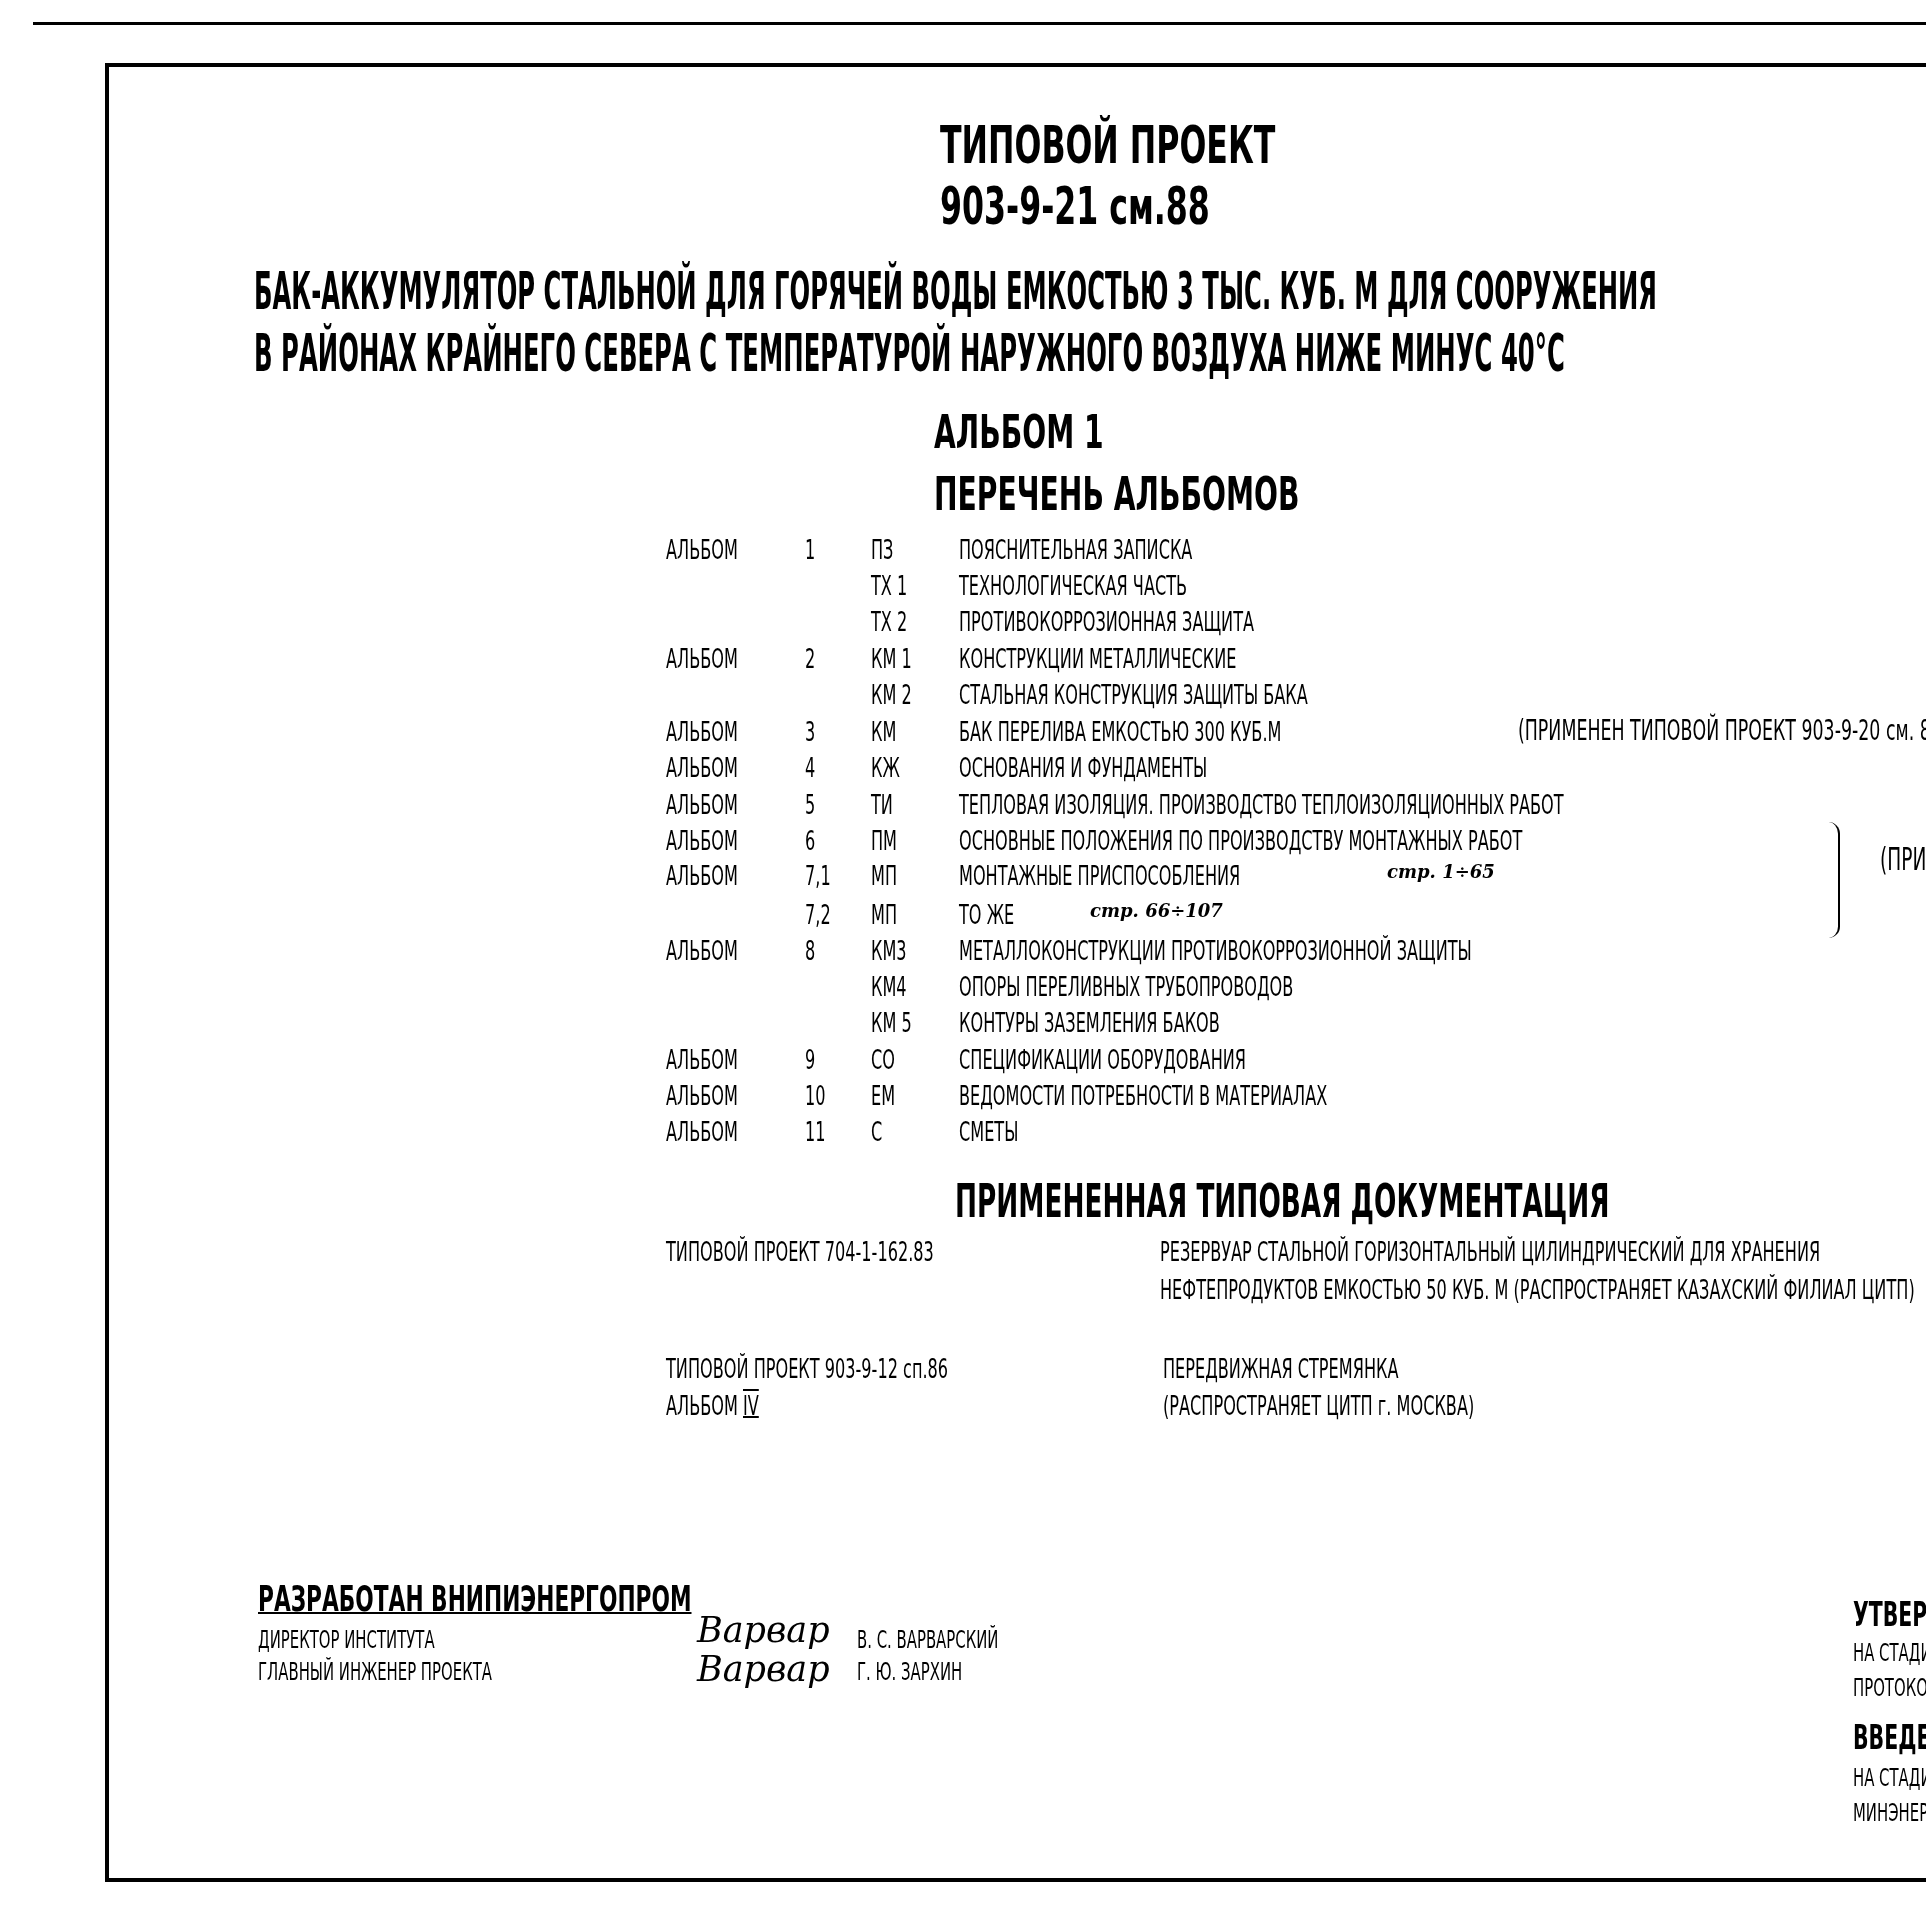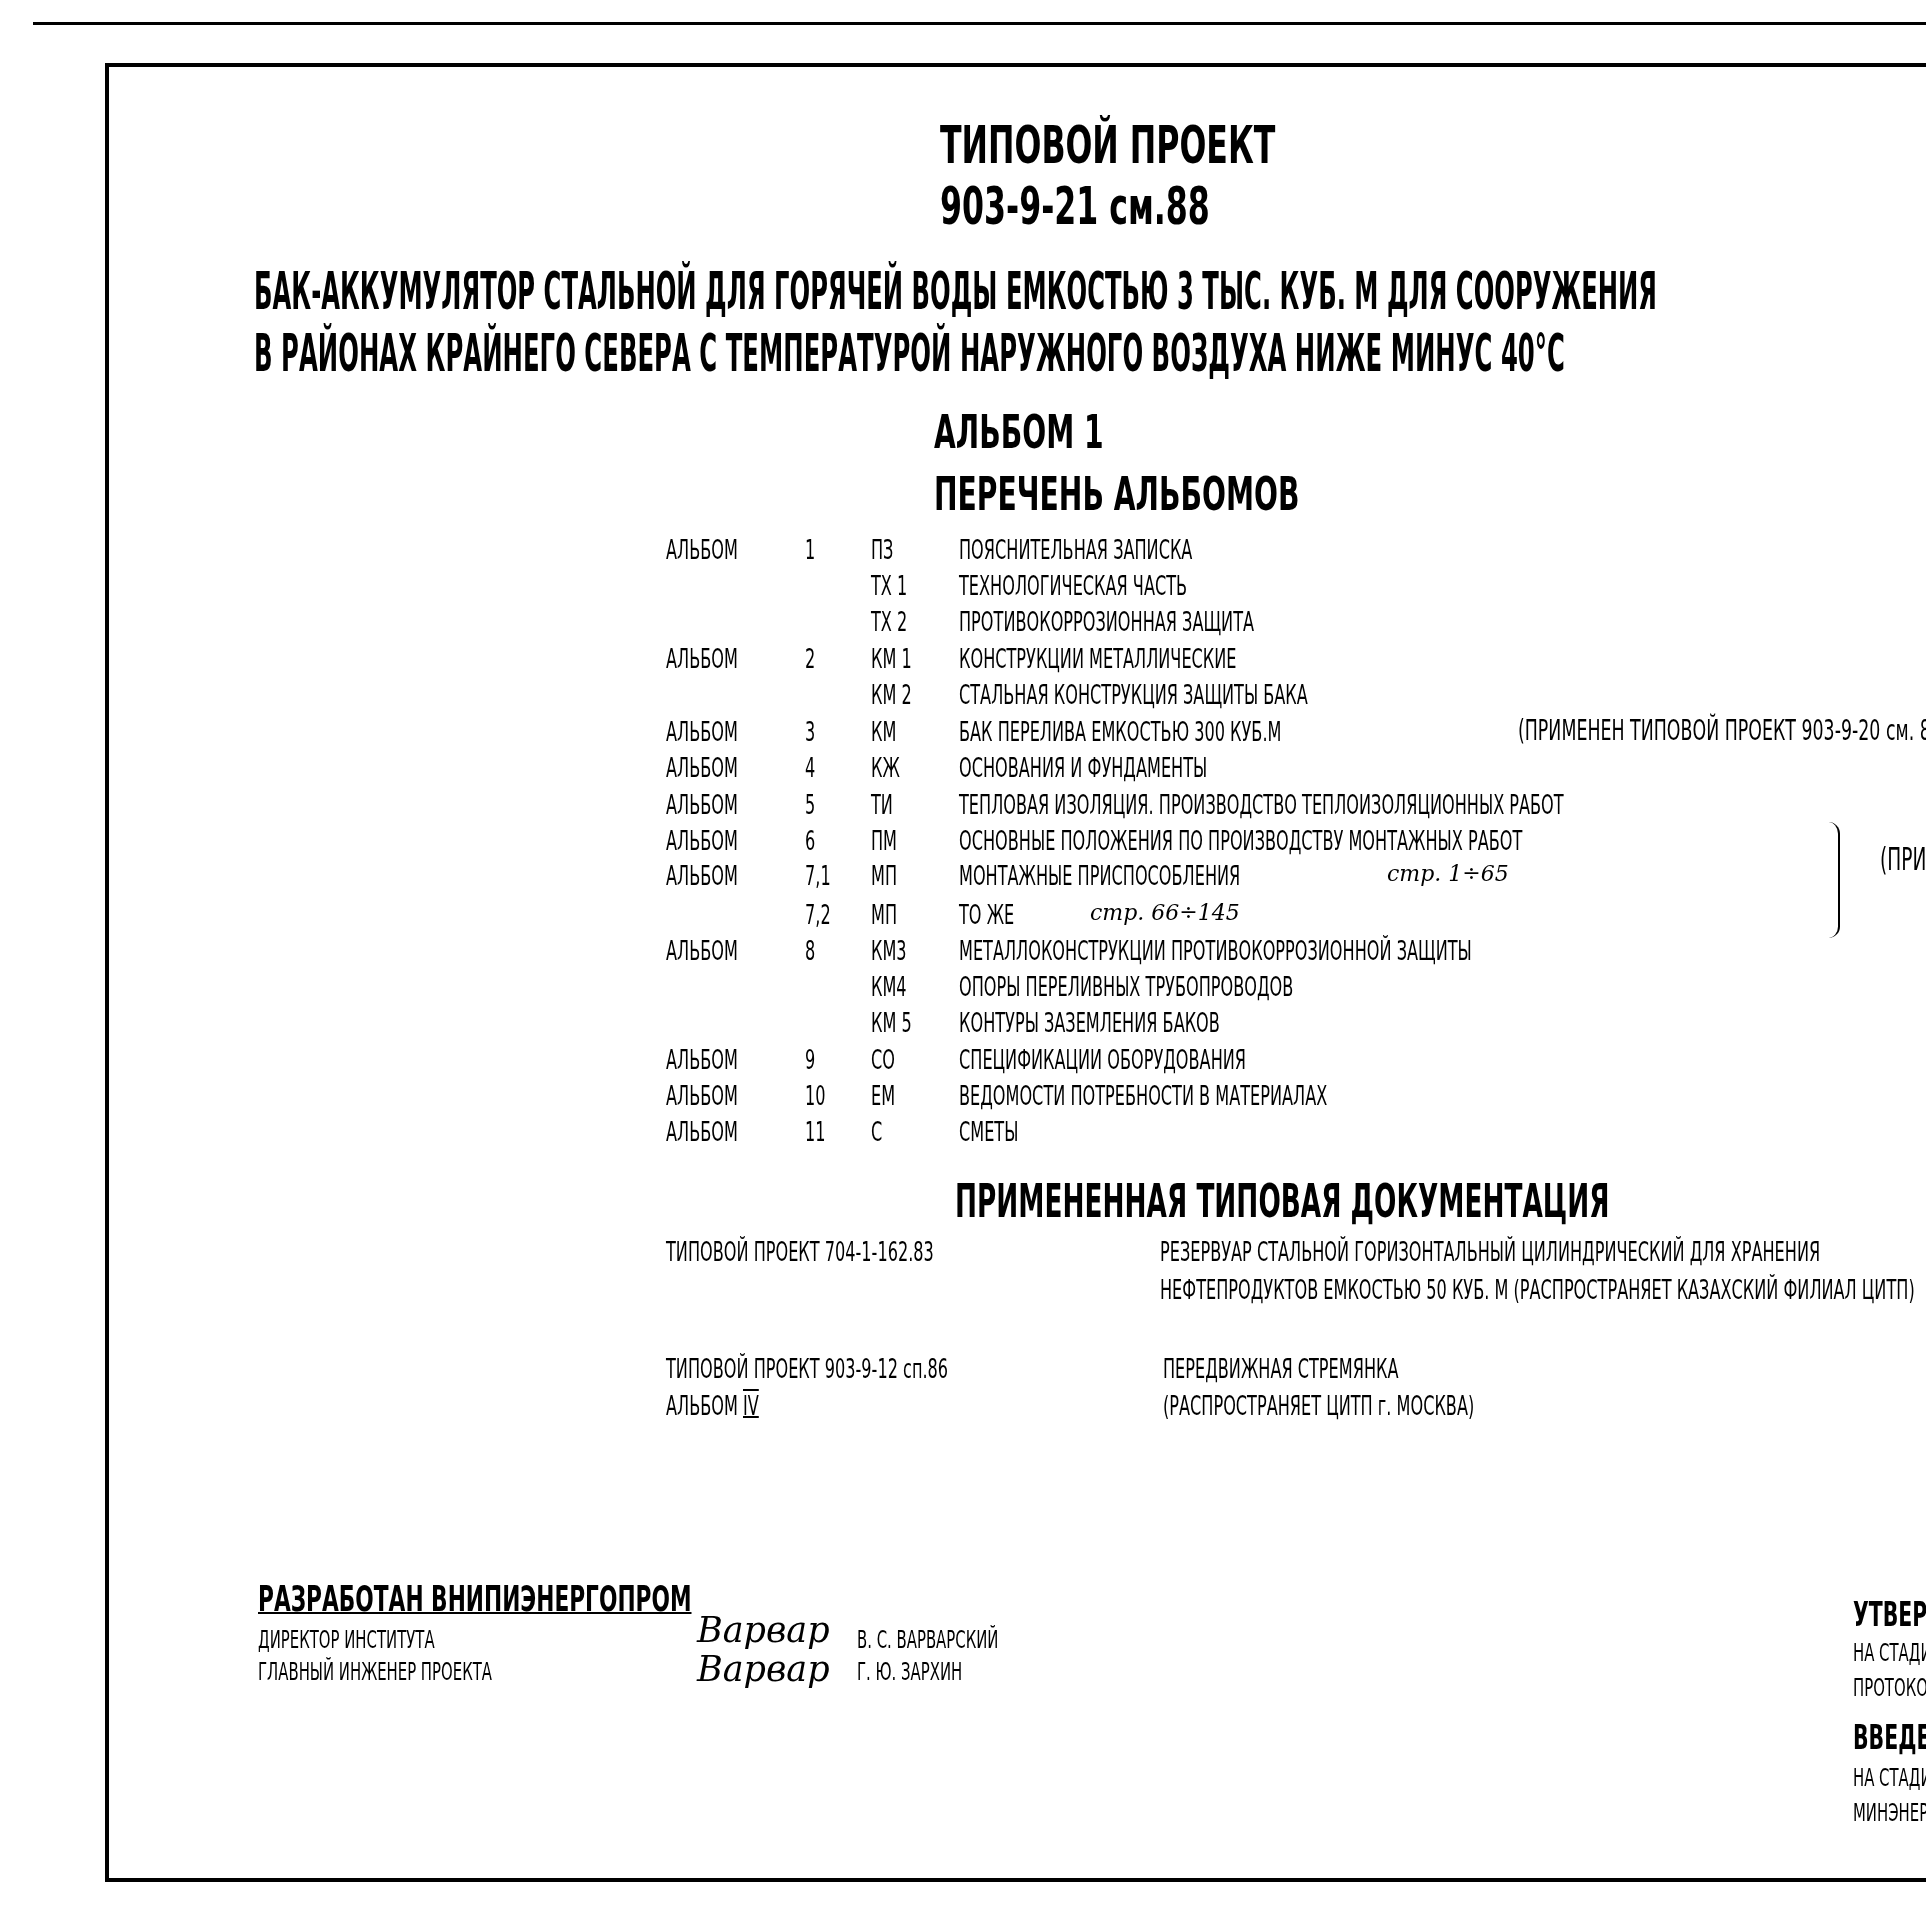--- a/index.html
+++ b/index.html
@@ -20,21 +20,21 @@
 
     
     .line-h { position: absolute; background: #000; }
     .line-v { position: absolute; background: #000; }
 
     
     .t-title   { font-size: 51px; font-weight: bold; transform: scaleX(0.62); }
     .t-header  { font-size: 51px; font-weight: bold; transform: scaleX(0.50); }
     .t-section { font-size: 47px; font-weight: bold; transform: scaleX(0.60); }
     .t-row     { font-size: 26px; transform: scaleX(0.62); }
-    .t-italic  { font-style: italic; font-family: "DejaVu Serif", serif; font-size: 22px; }
+    .t-italic  { font-style: italic; font-family: "DejaVu Serif", serif; font-size: 18px; font-weight: bold; }
     .t-big-b   { font-size: 33px; font-weight: bold; transform: scaleX(0.62); }
     .t-sm      { font-size: 24px; transform: scaleX(0.62); }
 
     .brace {
       position: absolute;
       border: 2.3px solid #000;
       border-left: none;
       border-top: none;
       border-bottom: none;
       border-radius: 0 11.6px 11.6px 0;
@@ -135,21 +135,21 @@
     <span class="abs cond t-row" style="left:805px; top:861px;">7,1</span>
     <span class="abs cond t-row" style="left:871px; top:861px;">МП</span>
     <span class="abs cond t-row" style="left:959px; top:861px;">МОНТАЖНЫЕ ПРИСПОСОБЛЕНИЯ</span>
     <span class="abs t-italic" style="left:1387px; top:861px;">стр. 1÷65</span>
   </div>
 
   <div>
     <span class="abs cond t-row" style="left:805px; top:900px;">7,2</span>
     <span class="abs cond t-row" style="left:871px; top:900px;">МП</span>
     <span class="abs cond t-row" style="left:959px; top:900px;">ТО ЖЕ</span>
-    <span class="abs t-italic" style="left:1090px; top:900px;">стр. 66÷145</span>
+    <span class="abs t-italic" style="left:1090px; top:900px;">стр. 66÷107</span>
   </div>
 
   <div>
     <span class="abs cond t-row" style="left:666px; top:936px;">АЛЬБОМ</span>
     <span class="abs cond t-row" style="left:805px; top:936px;">8</span>
     <span class="abs cond t-row" style="left:871px; top:936px;">КМ3</span>
     <span class="abs cond t-row" style="left:959px; top:936px;">МЕТАЛЛОКОНСТРУКЦИИ ПРОТИВОКОРРОЗИОННОЙ ЗАЩИТЫ</span>
   </div>
 
   <div>

